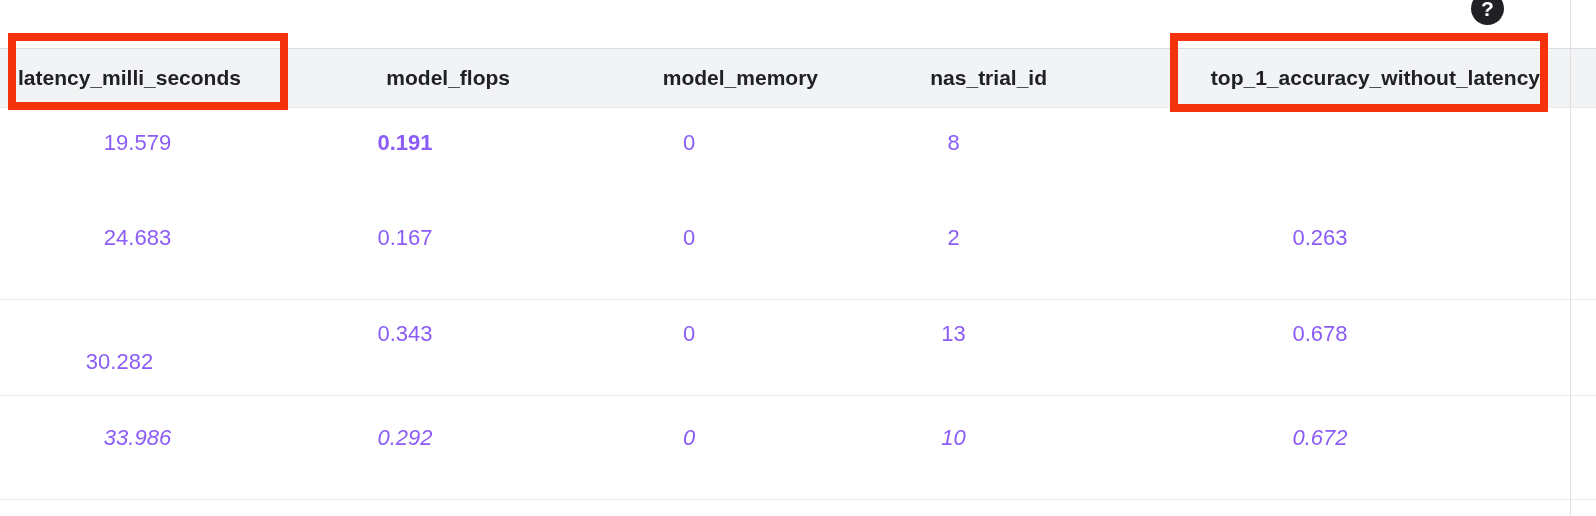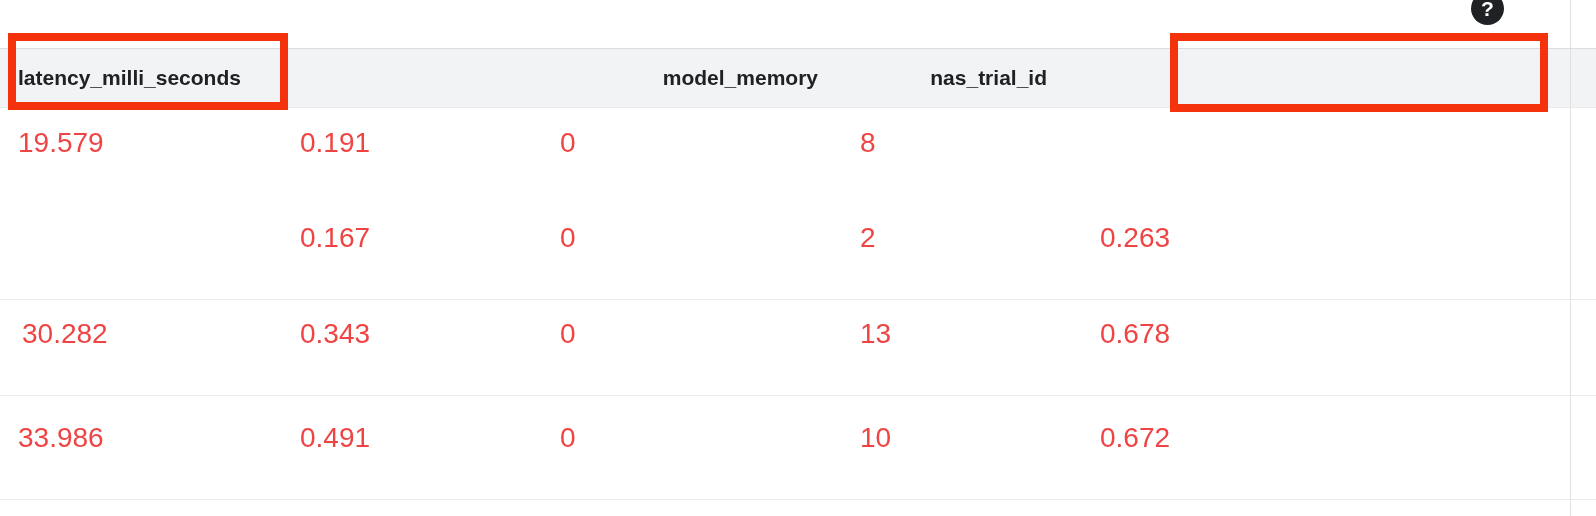--- a/index.html
+++ b/index.html
@@ -108,24 +108,24 @@
     top: 0;
     bottom: 0;
     width: 1px;
     background: #e0e0e0;
   }
   .data-cell {
     position: absolute;
     top: 18px;
     height: 32px;
     line-height: 32px;
-    font-size: 28px;
+    font-size: 22px;
     font-weight: normal;
-    color: #ef4444;
-    text-align: left;
+    color: #8b5cf6;
+    text-align: center;
     white-space: nowrap;
     overflow: hidden;
     box-sizing: border-box;
   }
 
   
   .annot-box {
     position: absolute;
     border: 8px solid #f4330c;
     box-sizing: border-box;
@@ -149,47 +149,50 @@
 <body>
 
 <div class="table-viewport">
 
   <div class="col-divider"></div>
 
   <div class="help-icon">?</div>
 
   <div class="header-row" id="header-row">
       <div class="header-cell align-left" style="left: 18px; width: 239px;">latency_milli_seconds</div>
+      <div class="header-cell" style="left: 300px; width: 210px;">model_flops</div>
       <div class="header-cell" style="left: 560px; width: 258px;">model_memory</div>
       <div class="header-cell" style="left: 860px; width: 187px;">nas_trial_id</div>
+      <div class="header-cell" style="left: 1100px; width: 440px;">top_1_accuracy_without_latency</div>
     </div>
 
   <div id="rows-container">
       <div class="data-row" style="top: 109px;">
         <div class="data-cell" style="left: 18px; width: 239px;">19.579</div>
-        <div class="data-cell" style="left: 300px; width: 210px;">0.191</div>
+        <div class="data-cell" style="left: 300px; width: 210px; font-weight: bold;">0.191</div>
         <div class="data-cell" style="left: 560px; width: 258px;">0</div>
         <div class="data-cell" style="left: 860px; width: 187px;">8</div>
       </div>
       <div class="data-row" style="top: 204px;">
+        <div class="data-cell" style="left: 18px; width: 239px;">24.683</div>
         <div class="data-cell" style="left: 300px; width: 210px;">0.167</div>
         <div class="data-cell" style="left: 560px; width: 258px;">0</div>
         <div class="data-cell" style="left: 860px; width: 187px;">2</div>
         <div class="data-cell" style="left: 1100px; width: 440px;">0.263</div>
       </div>
       <div class="data-row" style="top: 300px;">
-        <div class="data-cell" style="left: 22px; width: 239px;">30.282</div>
+        <div class="data-cell" style="left: 0; width: 239px; margin-top: 28px;">30.282</div>
         <div class="data-cell" style="left: 300px; width: 210px;">0.343</div>
         <div class="data-cell" style="left: 560px; width: 258px;">0</div>
         <div class="data-cell" style="left: 860px; width: 187px;">13</div>
         <div class="data-cell" style="left: 1100px; width: 440px;">0.678</div>
       </div>
-      <div class="data-row" style="top: 404px;">
+      <div class="data-row" style="top: 404px; font-style: italic;">
         <div class="data-cell" style="left: 18px; width: 239px;">33.986</div>
-        <div class="data-cell" style="left: 300px; width: 210px;">0.491</div>
+        <div class="data-cell" style="left: 300px; width: 210px;">0.292</div>
         <div class="data-cell" style="left: 560px; width: 258px;">0</div>
         <div class="data-cell" style="left: 860px; width: 187px;">10</div>
         <div class="data-cell" style="left: 1100px; width: 440px;">0.672</div>
       </div>
     </div>
 
   <div class="annot-box" id="annot-latency" style="border-color: rgb(244, 51, 12);"></div>
   <div class="annot-box" id="annot-accuracy" style="border-color: rgb(244, 51, 12);"></div>
 
 </div>

